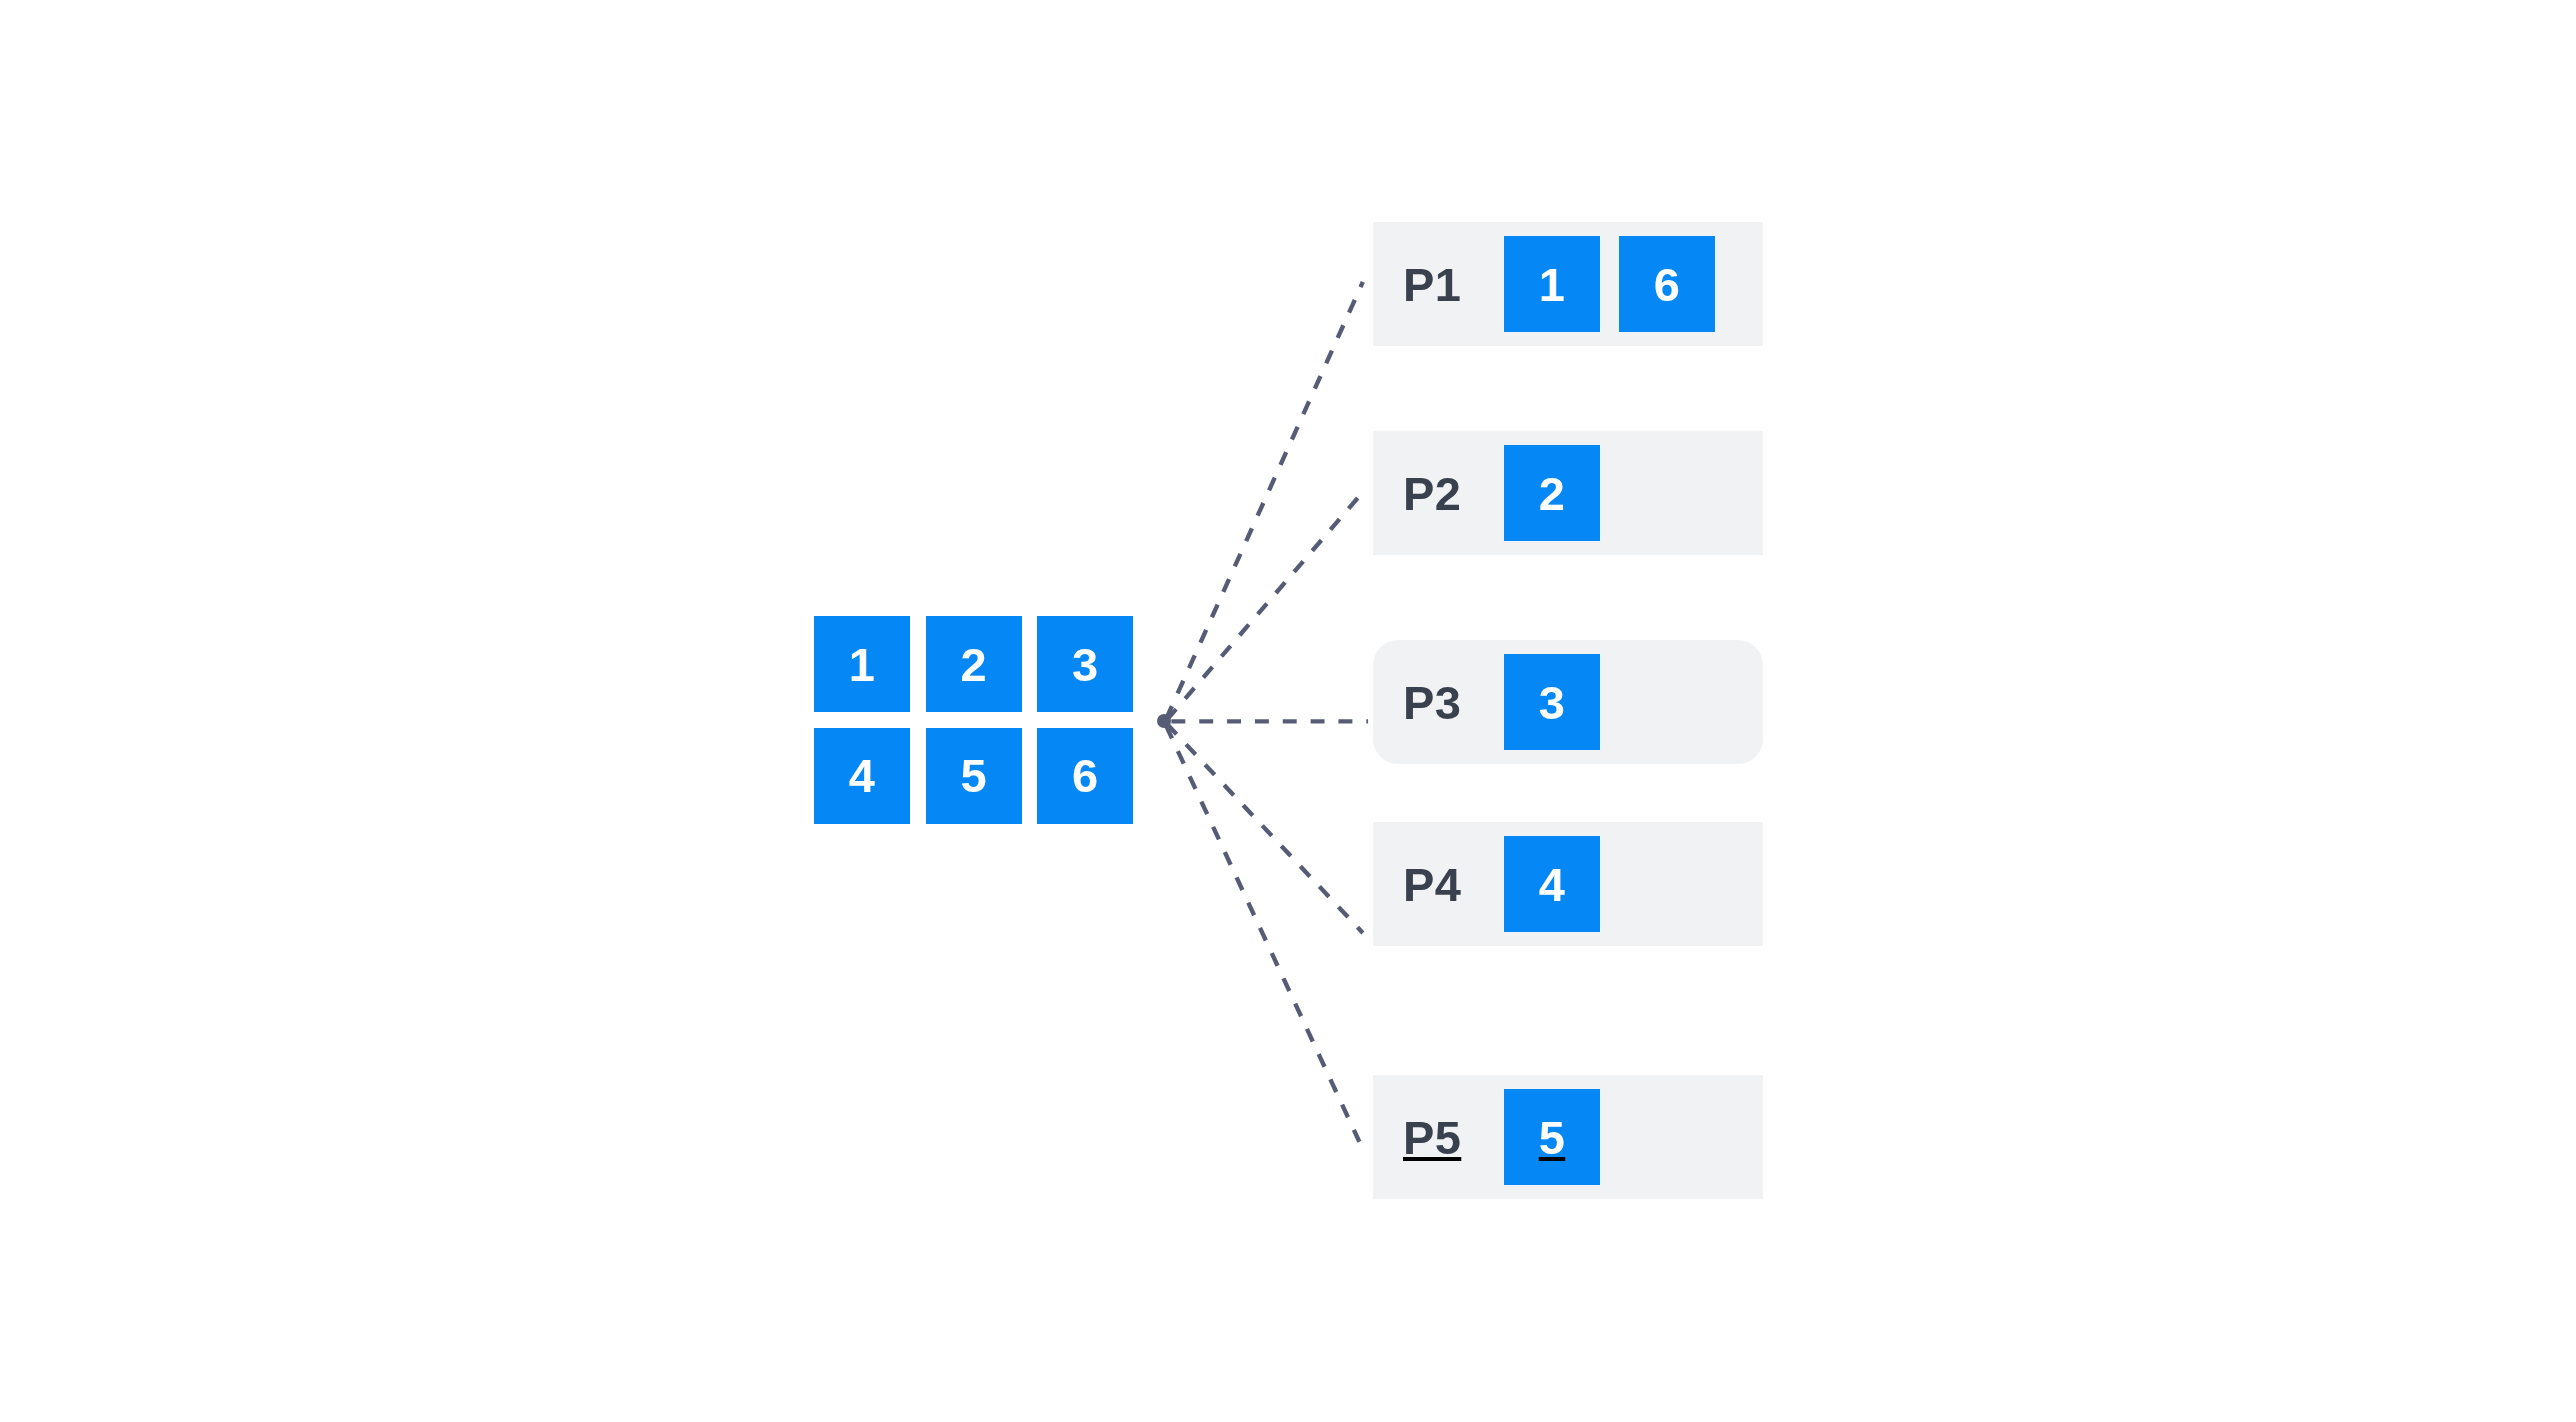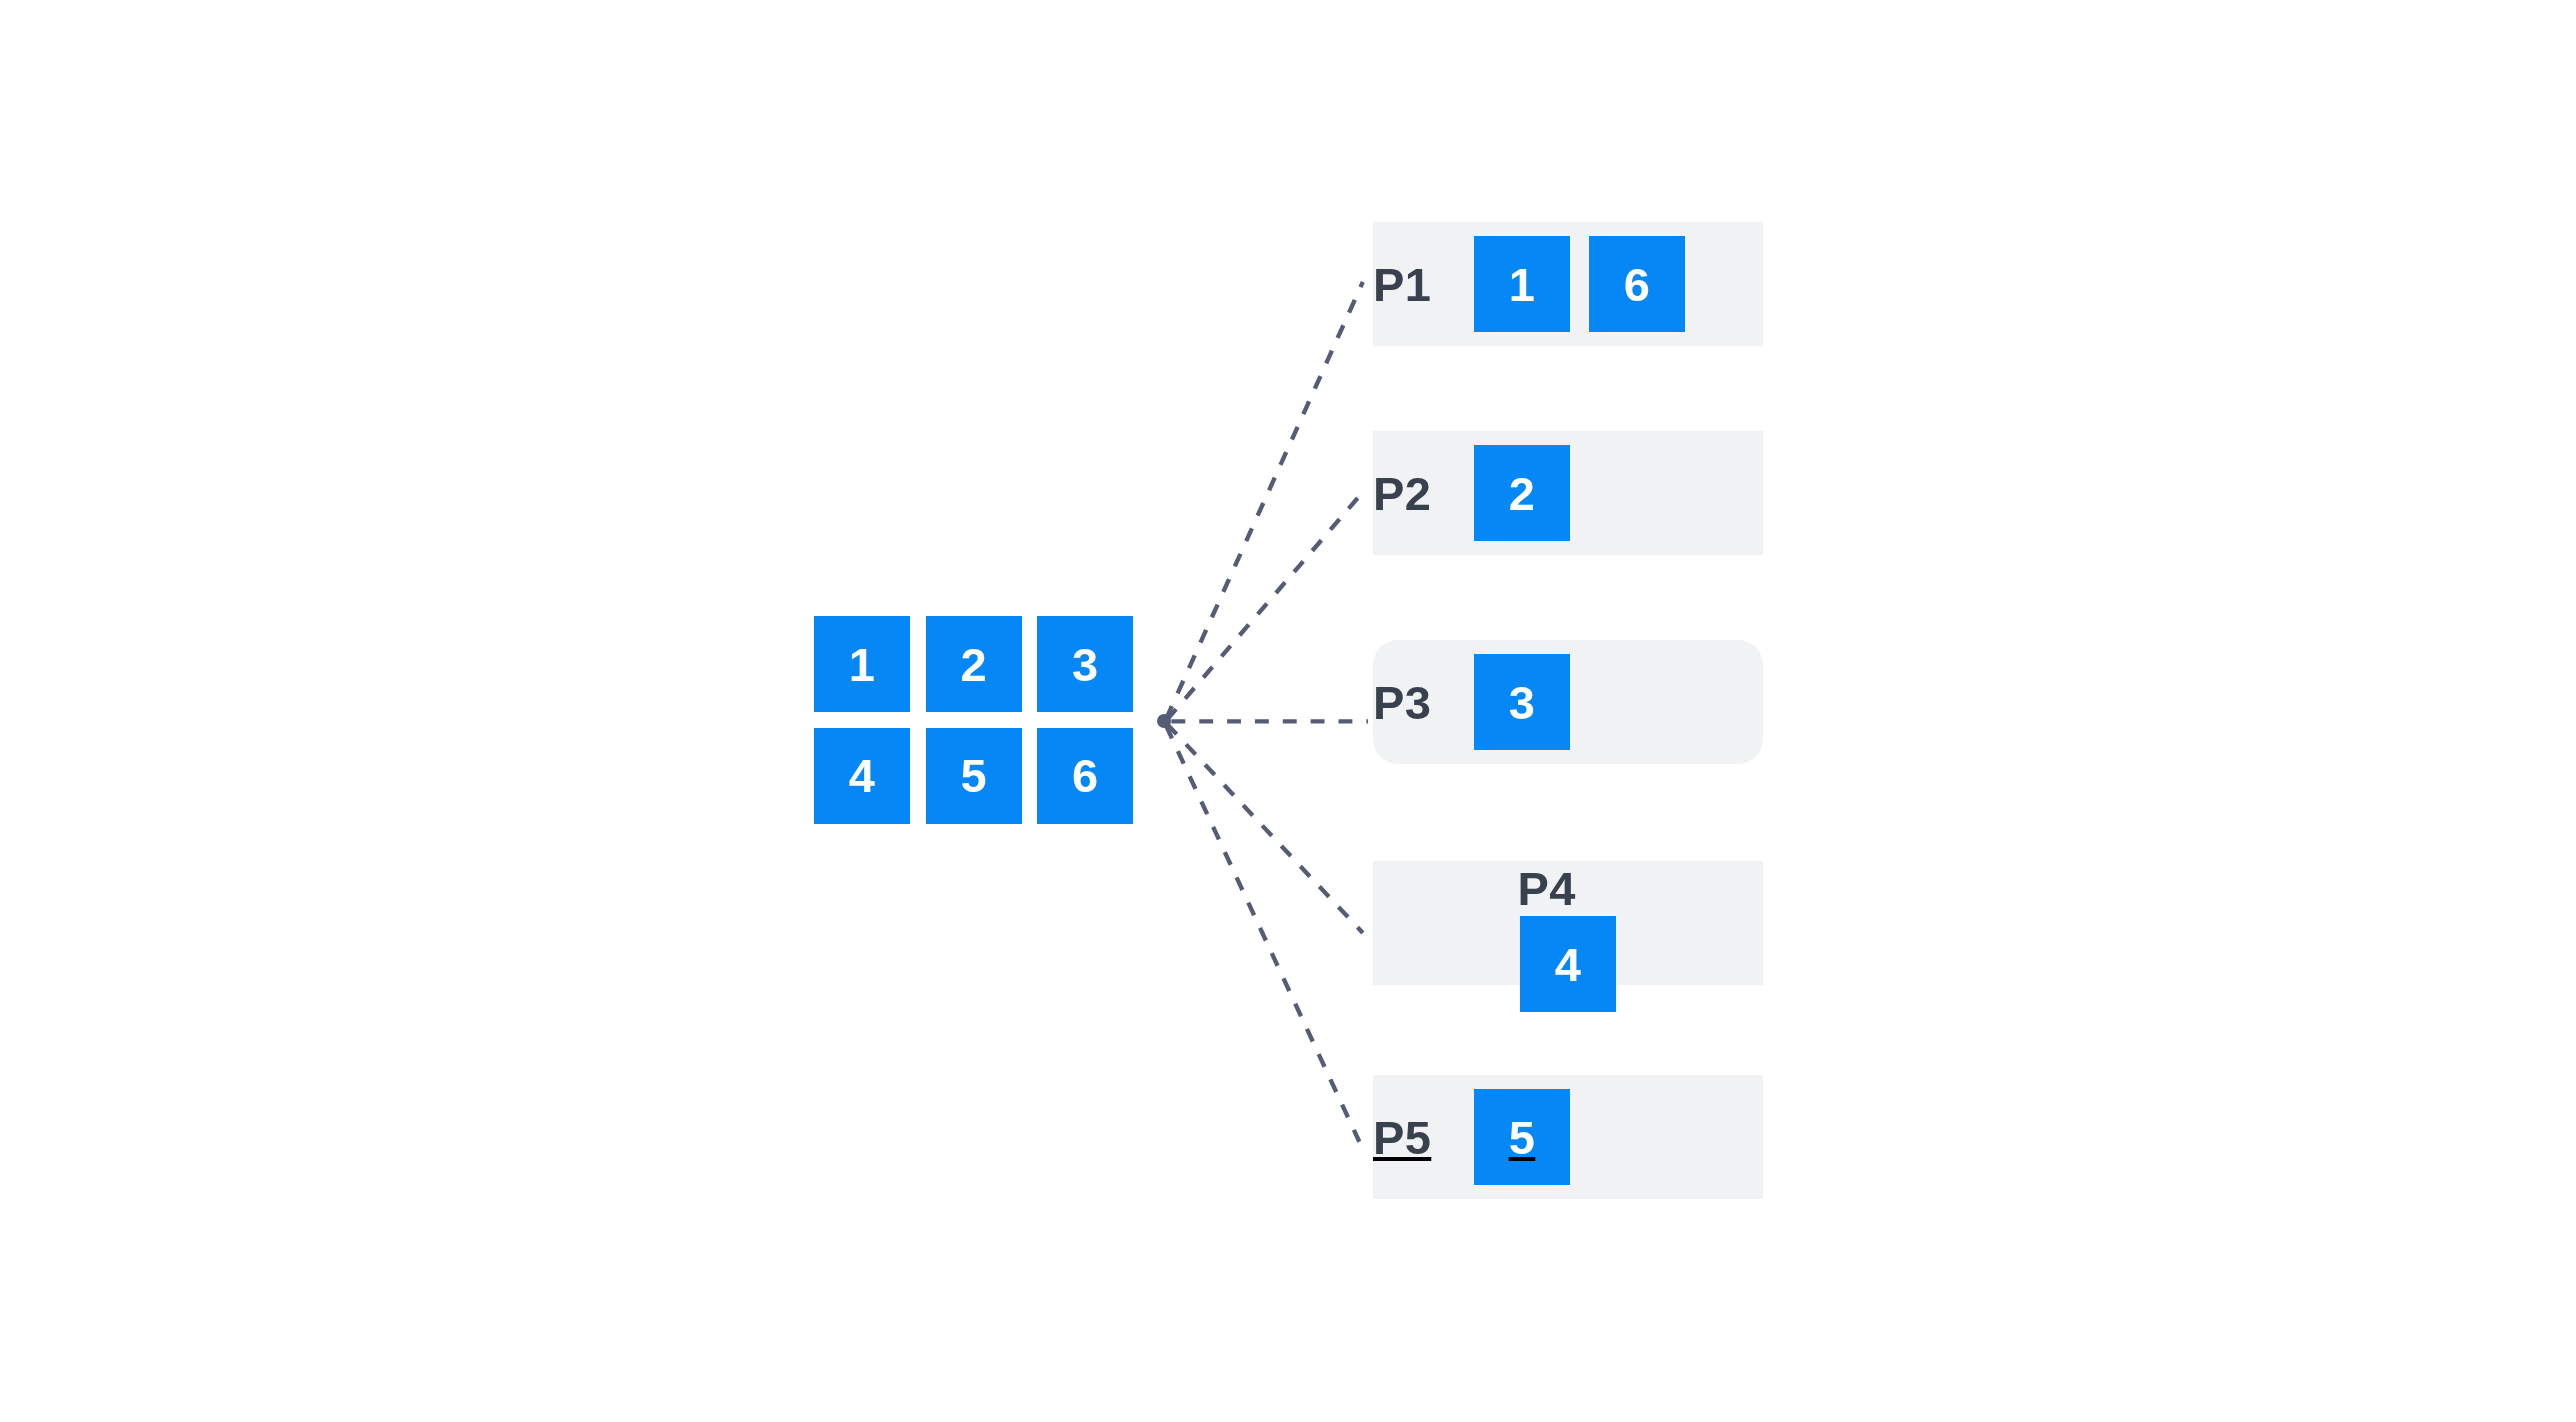--- a/index.html
+++ b/index.html
@@ -53,20 +53,21 @@
   
   .part-row {
     position: absolute;
     left: 1373px;
     width: 390px;
     height: 124px;
     background: #f1f2f3;
     display: flex;
     align-items: center;
     box-sizing: border-box;
+    padding-left: 30px;
   }
   .part-label {
     color: #39414f;
     font-size: 47px;
     font-weight: bold;
     letter-spacing: 0.4px;
     width: 101px;
     flex: 0 0 auto;
   }
   .part-tiles {
@@ -127,21 +128,21 @@
         <div class="part-tiles">
           <div class="tile">2</div>
         </div>
       </div>
       <div class="part-row" style="top: 640px; border-radius: 25px;">
         <div class="part-label">P3</div>
         <div class="part-tiles">
           <div class="tile">3</div>
         </div>
       </div>
-      <div class="part-row" style="top: 861px; flex-direction: column;">
+      <div class="part-row" style="top: 822px;">
         <div class="part-label">P4</div>
         <div class="part-tiles">
           <div class="tile">4</div>
         </div>
       </div>
       <div class="part-row" style="top: 1075px; text-decoration: underline;">
         <div class="part-label">P5</div>
         <div class="part-tiles">
           <div class="tile">5</div>
         </div>

